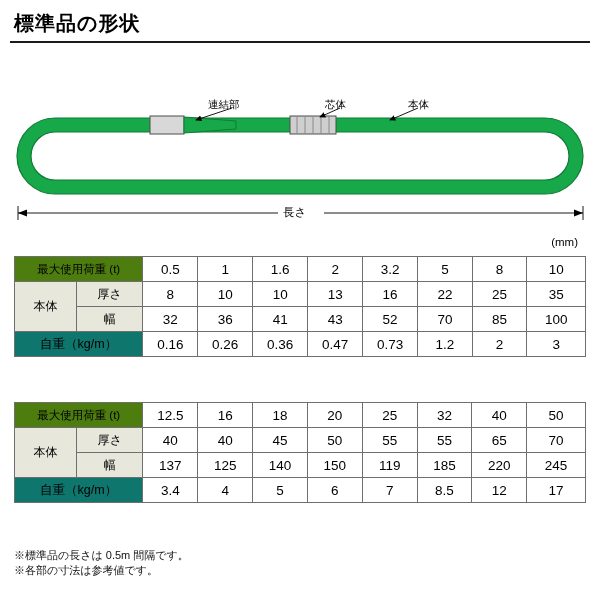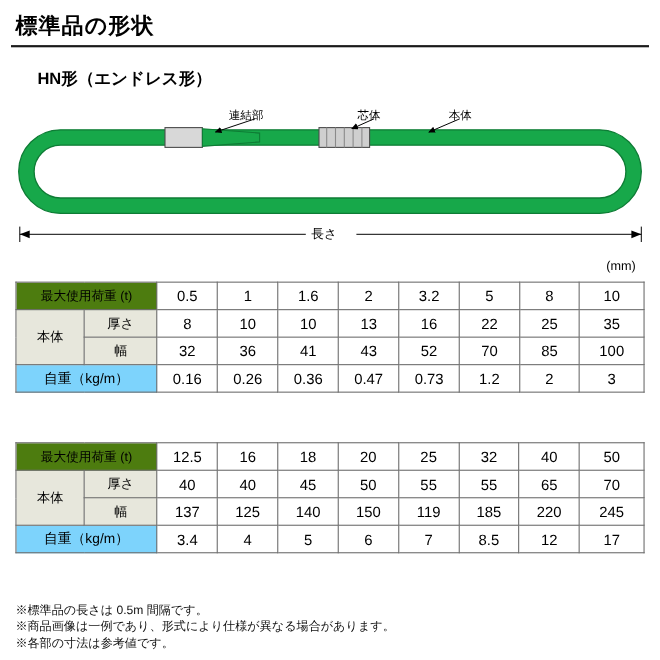--- a/index.html
+++ b/index.html
@@ -59,41 +59,40 @@
   .tbl td.lbl{
     background:#e7e7dc;
     font-size:12px;
     text-align:center;
   }
   .tbl td.val{
     background:#ffffff;
     font-size:13.5px;
   }
   .tbl td.hcap{
-    background:#7dd3fc;
+    background:#0f766e;
     font-size:12.5px;
   }
 
   .notes{
     position:absolute;left:14px;top:548px;
     font-size:11px;line-height:15px;color:#111;
   }
   .notes div{white-space:nowrap;}
 </style>
 </head>
 <body>
 
 <div class="page">
 
   <div class="header">
     <div class="title">標準品の形状</div>
     <div class="rule"></div>
   </div>
 
-  <div class="subtitle">HN形（エンドレス形）</div>
 
   <div class="figure">
     <svg width="600" height="150" viewBox="0 0 600 150">
 
       <g>
         <path d="M 55 34
                  L 545 34
                  A 38 38 0 0 1 545 110
                  L 55 110
                  A 38 38 0 0 1 55 34 Z" fill="#17a84a" stroke="#0e7c35" stroke-width="1.2"></path>
@@ -242,17 +241,16 @@
       <td class="val">7</td>
       <td class="val">8.5</td>
       <td class="val">12</td>
       <td class="val">17</td>
     </tr>
   </tbody>
     </table>
 
   <div class="notes">
     <div>※標準品の長さは 0.5m 間隔です。</div>
-    <div>※商品画像は一例であり、形式により仕様が異なる場合があります。</div>
     <div>※各部の寸法は参考値です。</div>
   </div>
 
 </div>
 
 </body></html>

